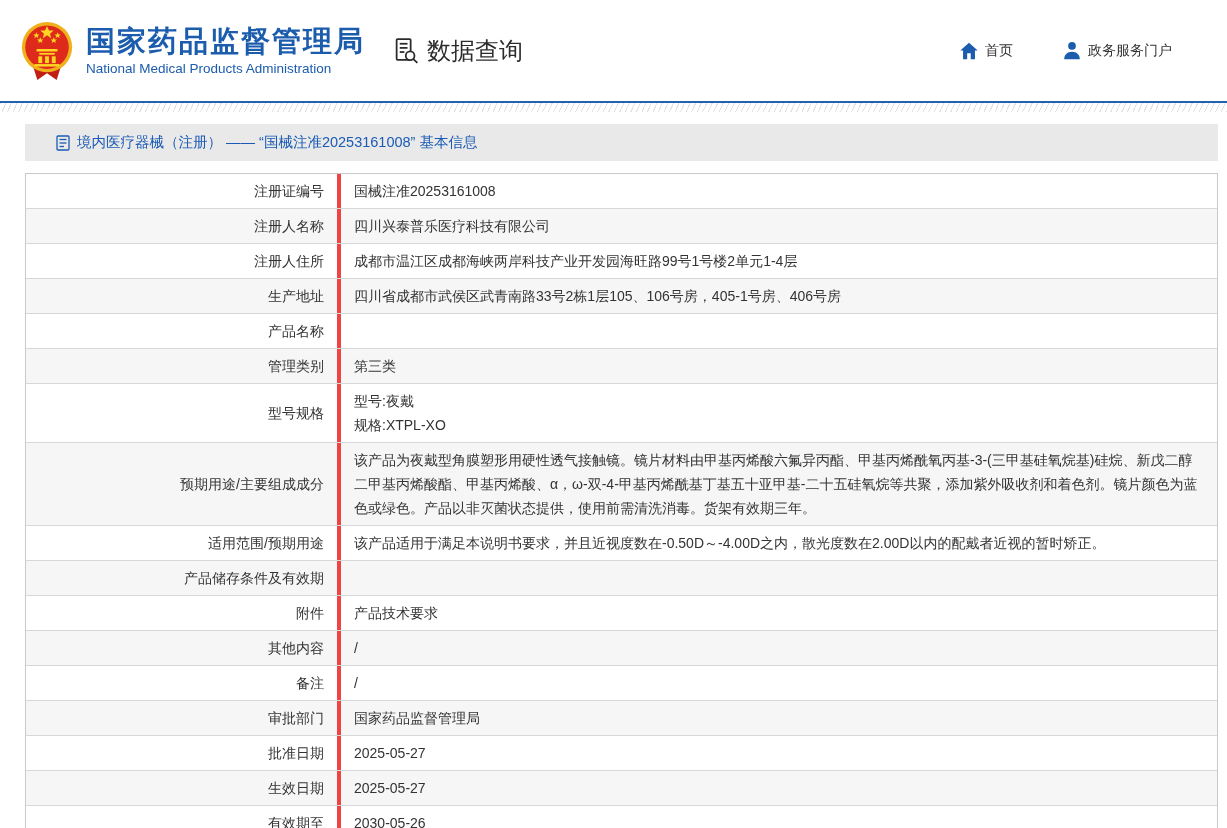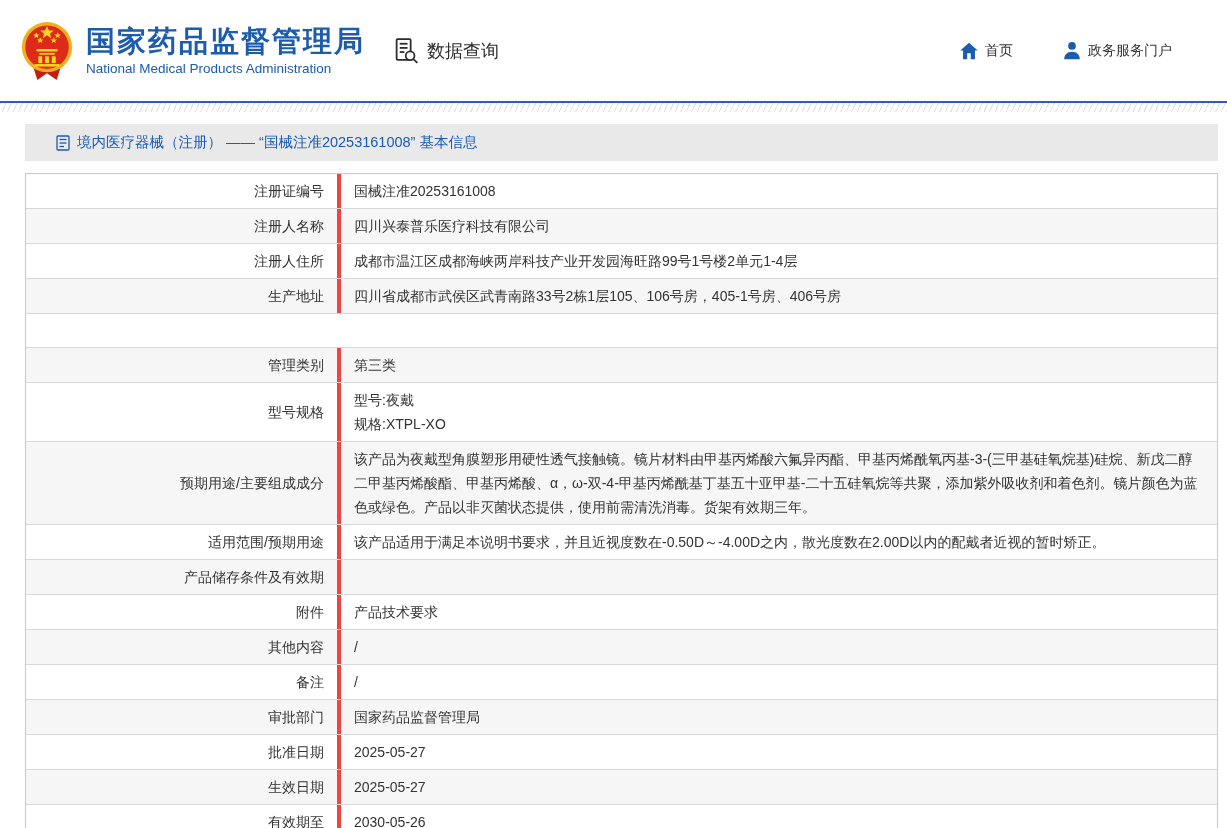--- a/index.html
+++ b/index.html
@@ -6,21 +6,21 @@
   html,body { width:1227px; height:828px; overflow:hidden; background:#ffffff;
     font-family:"Liberation Sans","DejaVu Sans",sans-serif; color:#333; }
 
   
   .header { height:101px; display:flex; align-items:center; padding-left:18px; background:#fff; }
   .brand { display:flex; align-items:center; gap:10px; cursor:pointer; }
   .emblem { width:58px; height:62px; flex:none; }
   .brand-zh { font-size:29px; font-weight:bold; color:#1c5cad; letter-spacing:2px; line-height:1.15; }
   .brand-en { font-size:13.5px; color:#1c5cad; margin-top:3px; }
   .section-entry { display:flex; align-items:center; gap:7px; margin-left:28px;
-    font-size:18px; color:#2b2b2b; cursor:pointer; }
+    font-size:24px; color:#2b2b2b; cursor:pointer; }
   .section-entry svg { width:27px; height:27px; }
   .top-nav { margin-left:auto; display:flex; gap:48px; padding-right:55px; }
   .nav-item { display:flex; flex-direction:row; align-items:center; gap:5px;
     font-size:14px; color:#333; cursor:pointer; }
   .nav-item svg { width:22px; height:22px; }
 
   .blue-line { height:2px; background:#2062b4; }
   .hatch-band { height:9px;
     background:repeating-linear-gradient(115deg,#e2e2e2 0 1px,transparent 1px 5px); }
 
@@ -125,20 +125,21 @@
   </div>
   <div class="trow">
     <div class="tlabel">注册人住所</div>
     <div class="tvalue">成都市温江区成都海峡两岸科技产业开发园海旺路99号1号楼2单元1-4层</div>
   </div>
   <div class="trow">
     <div class="tlabel">生产地址</div>
     <div class="tvalue">四川省成都市武侯区武青南路33号2栋1层105、106号房，405-1号房、406号房</div>
   </div>
   <div class="trow">
+    <div class="tlabel">产品名称</div>
   </div>
   <div class="trow">
     <div class="tlabel">管理类别</div>
     <div class="tvalue">第三类</div>
   </div>
   <div class="trow row-tall2">
     <div class="tlabel">型号规格</div>
     <div class="tvalue">型号:夜戴
 规格:XTPL-XO</div>
   </div>

